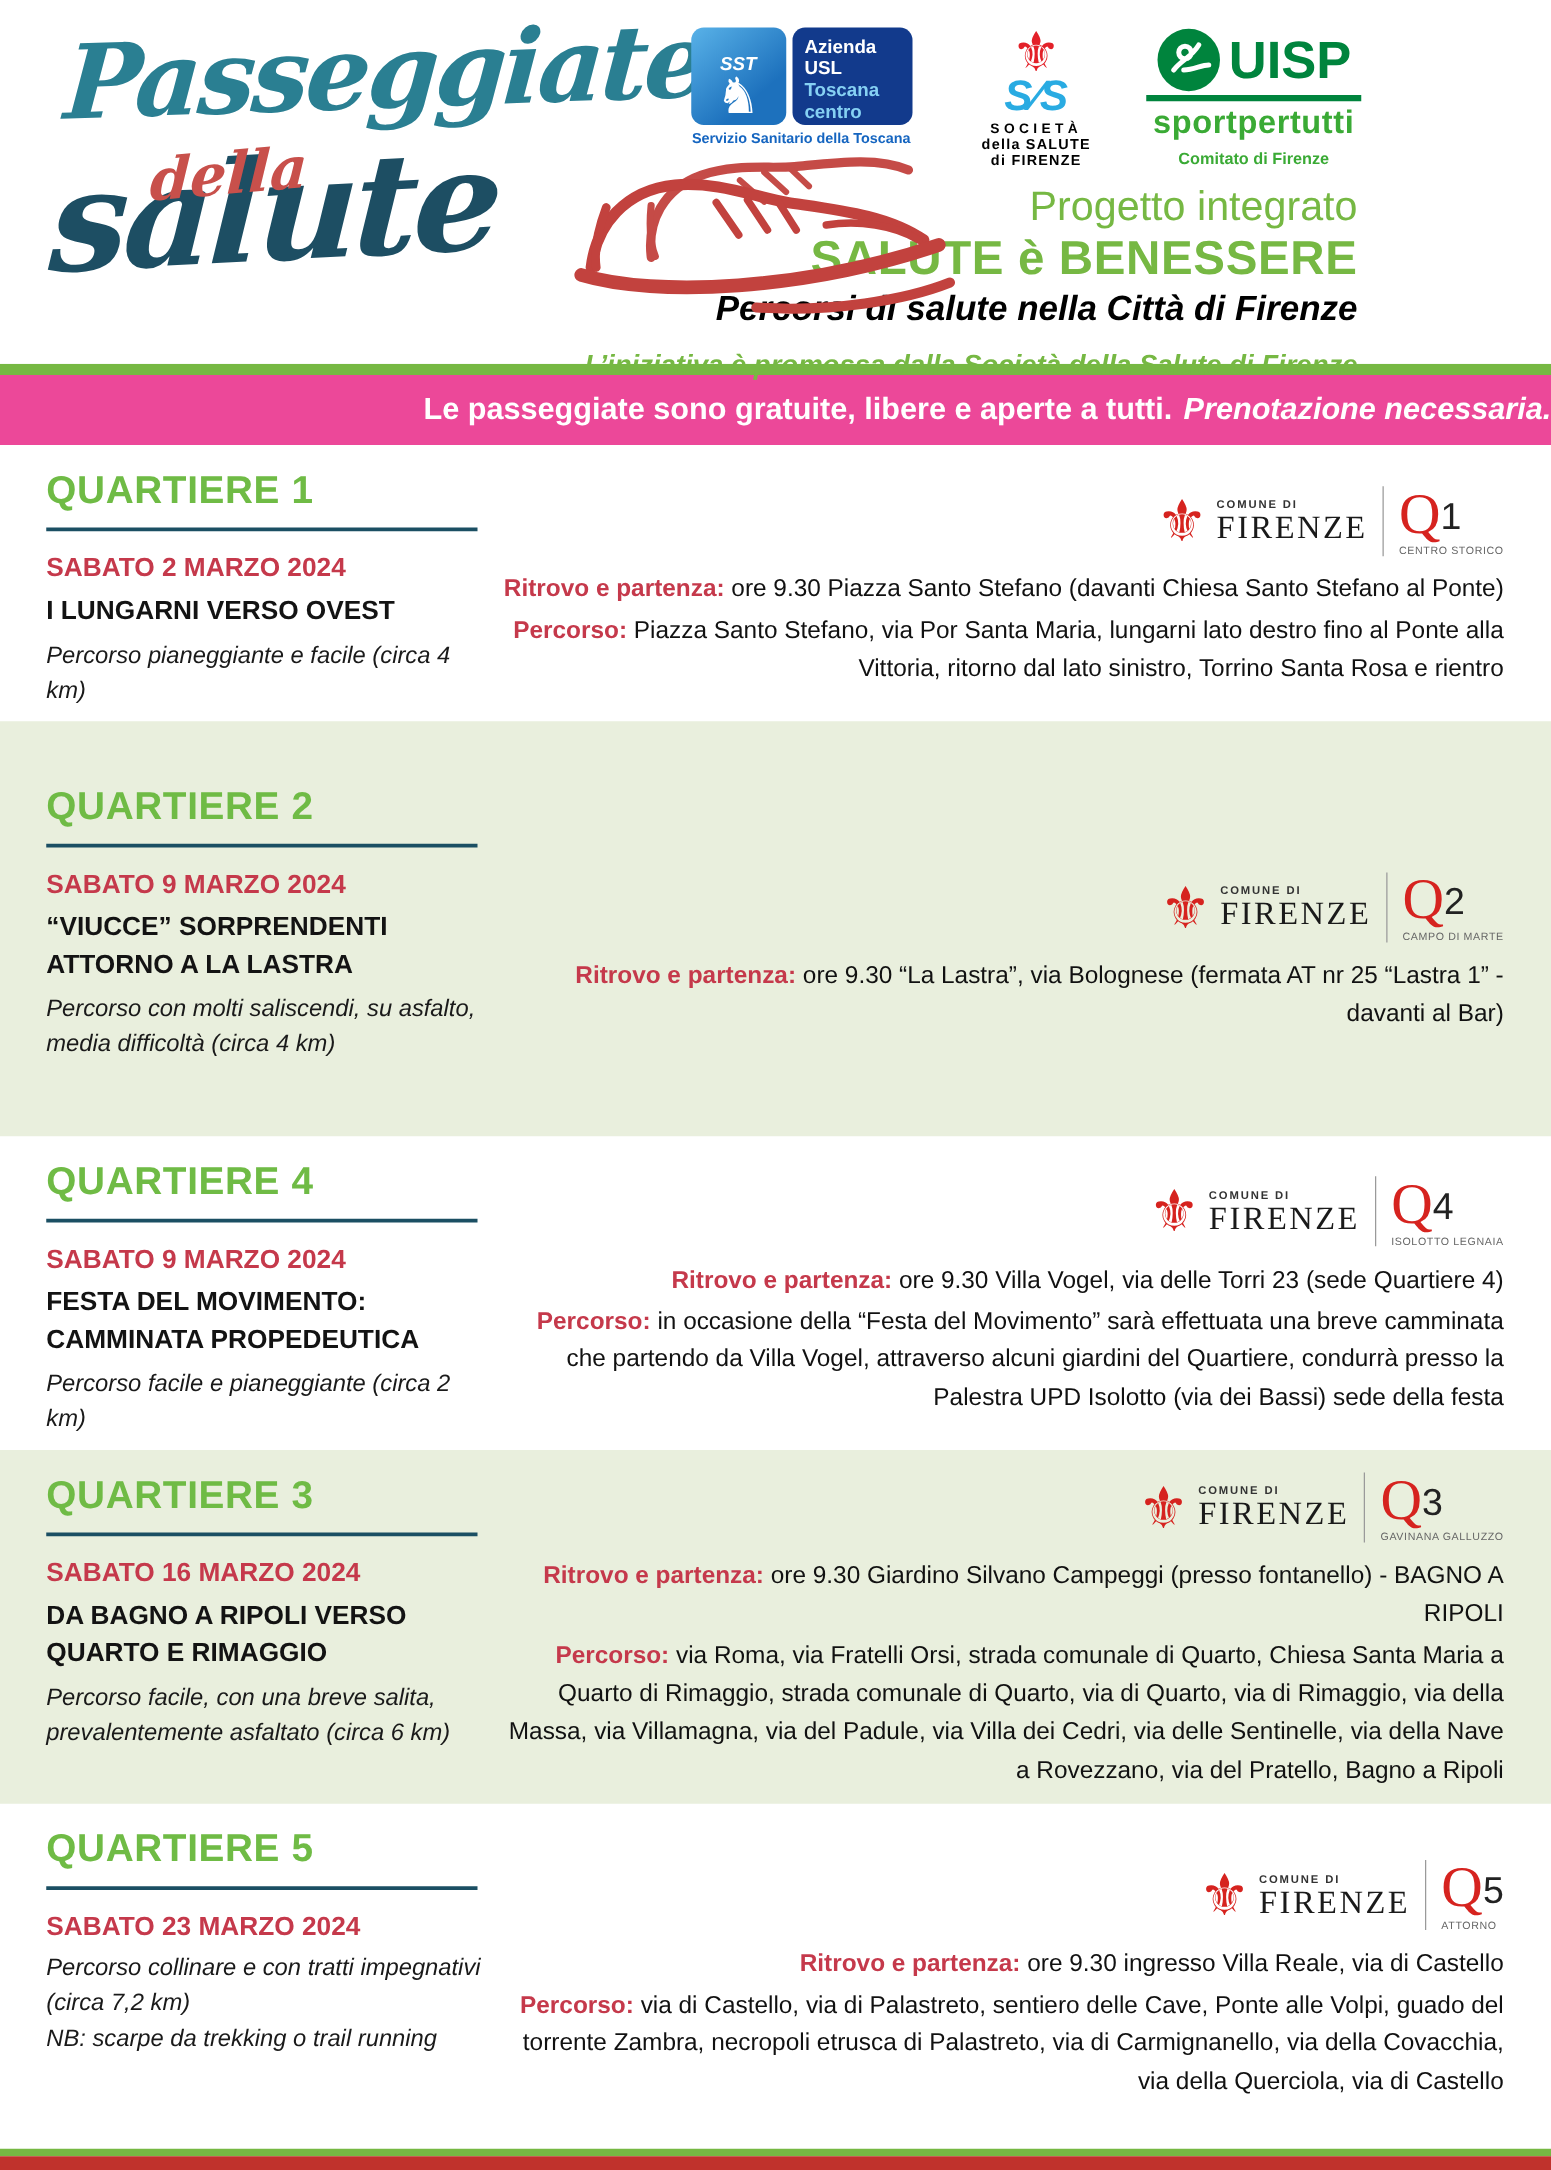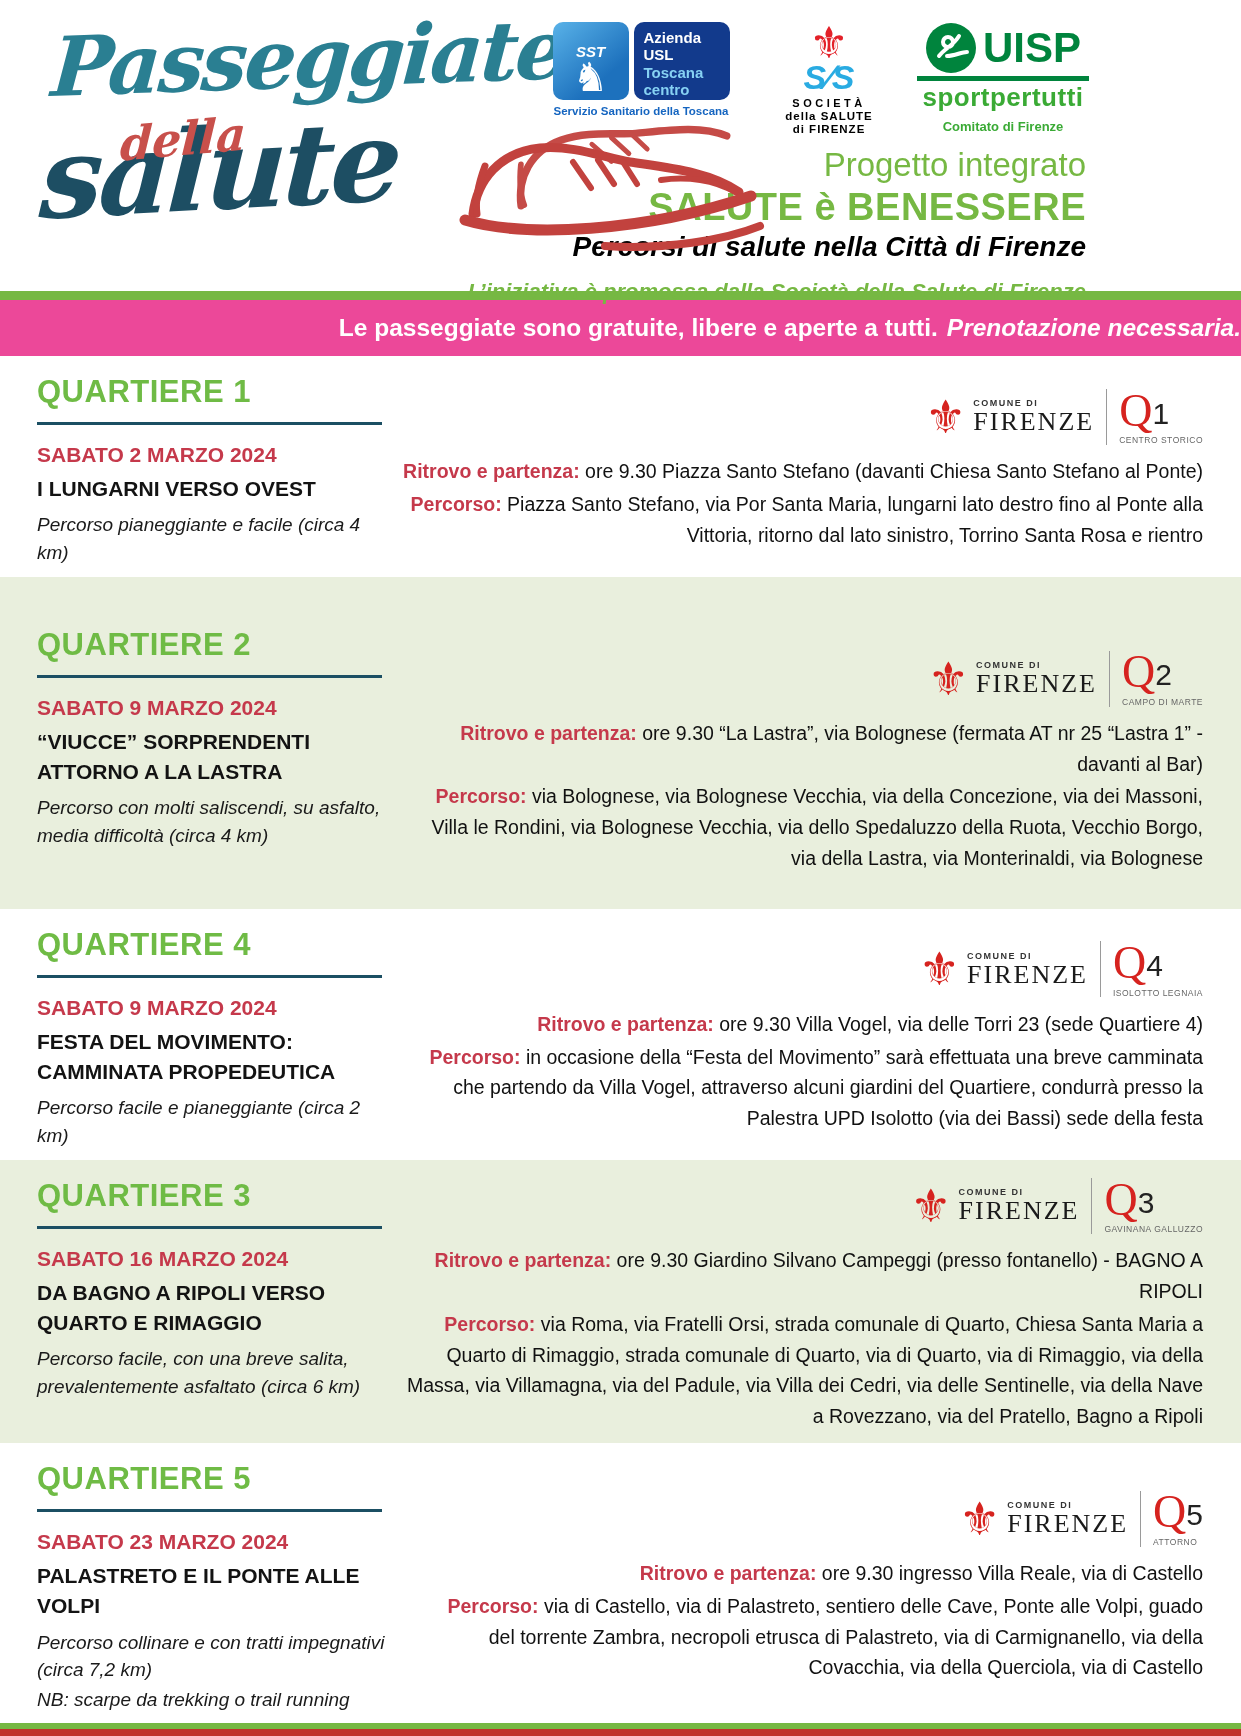--- a/index.html
+++ b/index.html
@@ -65,21 +65,21 @@
             justify-content:flex-end; font-size:24.5px; font-weight:bold; }
   .banner .em { font-style:italic; margin-left:9px; }
 
   
   section.quartiere { display:flex; padding:18px 38px 10px 37px; }
   section.bg-green { background:#e9efdd; }
   section.q2 { min-height:332px; padding-top:50px; }
   section.q1 { min-height:185px; }
   section.q4 { min-height:242px; }
   section.q3 { min-height:248px; }
-  section.q5 { min-height:276px;gap:32px; }
+  section.q5 { min-height:276px; }
 
   .q-left { width:352px; flex-shrink:0; }
   .q-heading { color:#6fbb45; font-size:31px; font-weight:bold; margin:0 0 12px; letter-spacing:0.5px; }
   .q-underline { width:345px; height:3px; background:#1b4f63; margin-bottom:18px; }
   .q-date { color:#c5394b; font-weight:bold; font-size:21px; margin-bottom:7px; }
   .q-title { font-weight:bold; font-size:21px; line-height:1.45; margin-bottom:7px; color:#131313; }
   .q-desc { font-style:italic; font-size:19px; line-height:1.45; color:#1a1a1a; }
   .q-note { font-style:italic; font-size:19px; line-height:1.45; color:#1a1a1a; margin-top:2px; }
 
   .q-right { flex:1; display:flex; flex-direction:column; justify-content:center;
@@ -236,21 +236,20 @@
         <span class="q-divider"></span>
         <span class="q-badge">
           <span class="q-badge-row">
             <span class="q-letter">Q</span>
             <span class="q-num">2</span>
           </span>
           <span class="q-area">CAMPO DI MARTE</span>
         </span>
       </div>
       <p class="q-info"><span class="lbl">Ritrovo e partenza:</span> <span>ore 9.30 “La Lastra”, via Bolognese (fermata AT nr 25 “Lastra 1” - davanti al Bar)</span></p>
-      <p class="q-info"><span class="lbl">Percorso:</span> <span>via Bolognese, via Bolognese Vecchia, via della Concezione, via dei Massoni, Villa le Rondini, via Bolognese Vecchia, via dello Spedaluzzo della Ruota, Vecchio Borgo, via della Lastra, via Monterinaldi, via Bolognese</span></p>
     </div>
   </section>
 
   <section class="quartiere q4">
     <div class="q-left">
       <h2 class="q-heading">QUARTIERE 4</h2>
       <div class="q-underline"></div>
       <div class="q-date">SABATO 9 MARZO 2024</div>
       <div class="q-title">FESTA DEL MOVIMENTO: CAMMINATA PROPEDEUTICA</div>
       <div class="q-desc">Percorso facile e pianeggiante (circa 2 km)</div>
@@ -303,21 +302,20 @@
       <p class="q-info"><span class="lbl">Ritrovo e partenza:</span> <span>ore 9.30 Giardino Silvano Campeggi (presso fontanello) - BAGNO A RIPOLI</span></p>
       <p class="q-info"><span class="lbl">Percorso:</span> <span>via Roma, via Fratelli Orsi, strada comunale di Quarto, Chiesa Santa Maria a Quarto di Rimaggio, strada comunale di Quarto, via di Quarto, via di Rimaggio, via della Massa, via Villamagna, via del Padule, via Villa dei Cedri, via delle Sentinelle, via della Nave a Rovezzano, via del Pratello, Bagno a Ripoli</span></p>
     </div>
   </section>
 
   <section class="quartiere q5">
     <div class="q-left">
       <h2 class="q-heading">QUARTIERE 5</h2>
       <div class="q-underline"></div>
       <div class="q-date">SABATO 23 MARZO 2024</div>
-      <div class="q-title">PALASTRETO E IL PONTE ALLE VOLPI</div>
       <div class="q-desc">Percorso collinare e con tratti impegnativi (circa 7,2 km)</div>
       <div class="q-note">NB: scarpe da trekking o trail running</div>
     </div>
     <div class="q-right">
       <div class="q-logo">
         <span class="giglio">⚜</span>
         <span class="comune">
           <span class="comune-di">COMUNE DI</span>
           <span class="firenze">FIRENZE</span>
         </span>

